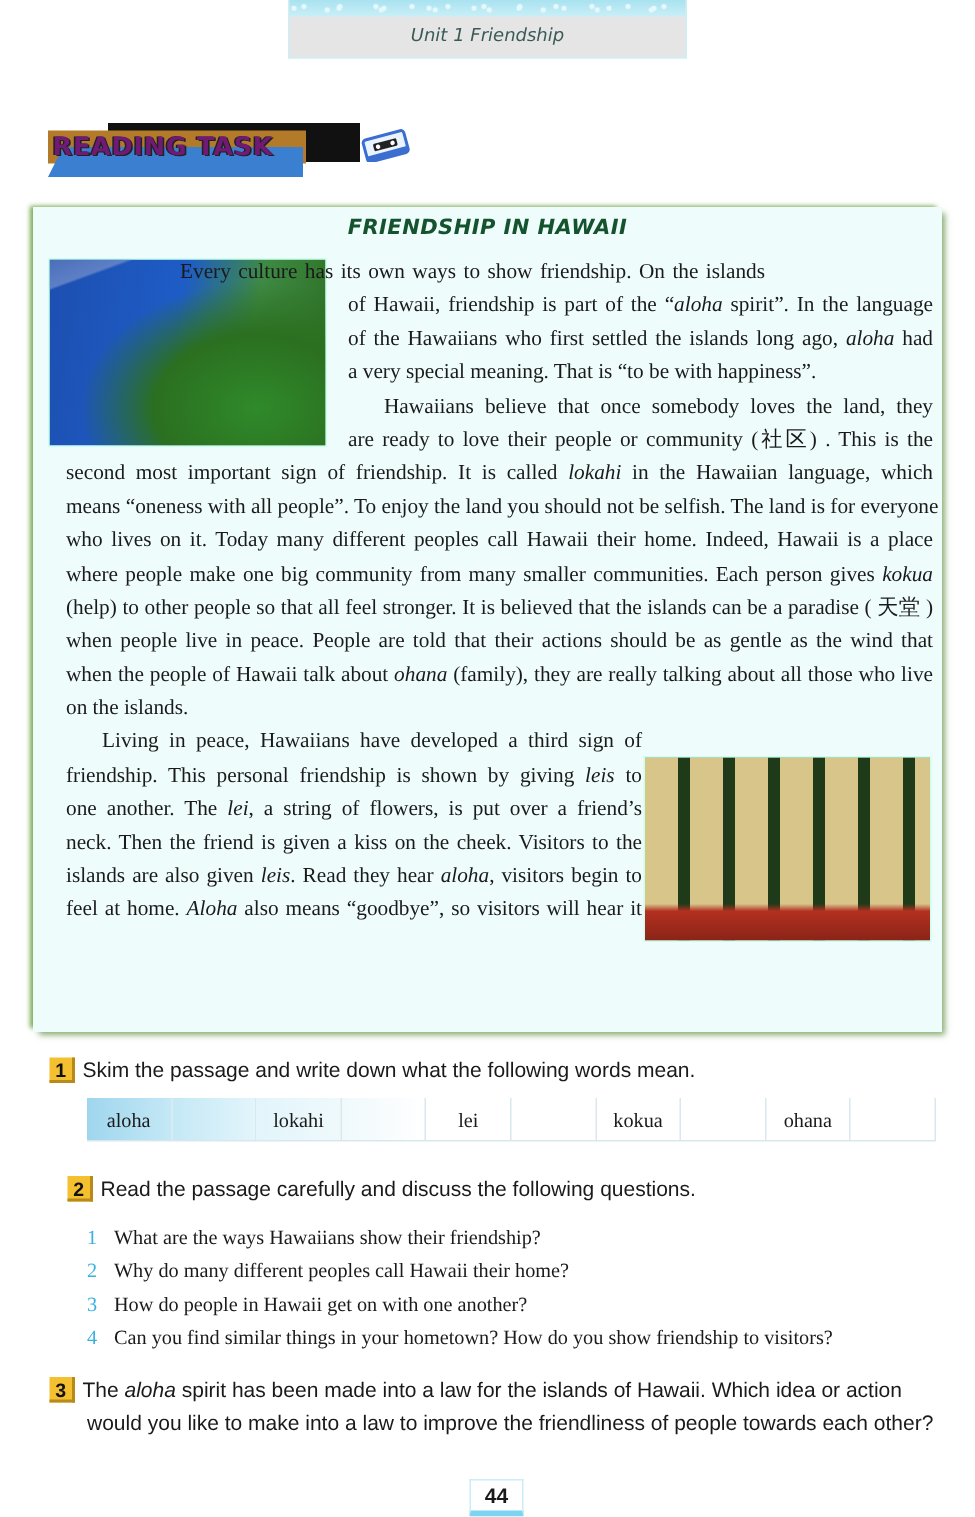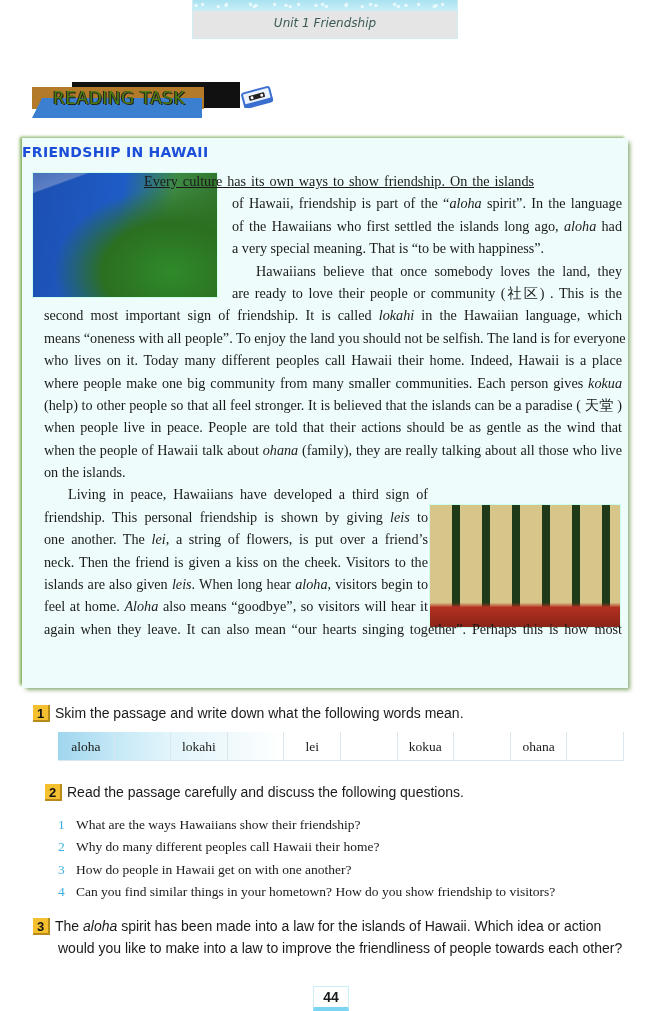--- a/index.html
+++ b/index.html
@@ -25,37 +25,36 @@
     font-size: 12px; color: #3a5a55; padding-top: 5px;
   }
 
   
   .banner { position: absolute; left: 32px; top: 80px; width: 180px; height: 40px; }
   .banner .black { position: absolute; left: 40px; top: 2px; width: 168px; height: 26px; background: #111; }
   .banner .gold { position: absolute; left: 0; top: 7px; width: 172px; height: 22px; background: #b37a2a; }
   .banner .blue { position: absolute; left: 0; top: 18px; width: 170px; height: 20px; background: #3a7fd0;
     clip-path: polygon(10px 0, 100% 0, 100% 100%, 0 100%); }
   .banner .label {
-    position: absolute; left: 3px; top: 8px; font-family: "DejaVu Sans", sans-serif; font-weight: normal;
-    font-size: 17px; color: #4d7c0f; letter-spacing: 0.5px;
+    position: absolute; left: 3px; top: 8px; font-family: "DejaVu Sans", sans-serif; font-weight: bold;
+    font-size: 17px; color: #701a75; letter-spacing: 0.5px;
     text-shadow: 1px 1px 0 #222, -1px 0 0 #222;
-    margin-left: 18px;
   }
   .cassette { position: absolute; left: 240px; top: 86px; width: 34px; height: 22px; }
 
   
   .panel {
     position: absolute; left: 22px; top: 138px; width: 606px; height: 550px;
     background: #eefcfb;
     box-shadow: -3px -2px 3px -1px rgba(90,150,40,0.8), 3px 3px 4px -1px rgba(90,140,60,0.7);
   }
   .panel-title {
-    position: absolute; left: 0; right: 0; top: 6px; 
-    font-family: "DejaVu Sans", sans-serif; font-weight: bold; 
-    font-size: 14px; color: #1d4ed8; letter-spacing: 0.3px;
+    position: absolute; left: 0; right: 0; top: 6px; text-align: center;
+    font-family: "DejaVu Sans", sans-serif; font-weight: bold; font-style: italic;
+    font-size: 14px; color: #14532d; letter-spacing: 0.3px;
   }
   .photo-beach {
     position: absolute; left: 10px; top: 34px; width: 186px; height: 126px;
     background:
       linear-gradient(160deg, #4a6fb8 0%, #5d7fc6 10%, transparent 11%),
       radial-gradient(ellipse at 75% 80%, #2f8a2a 0%, #2b6f20 35%, transparent 60%),
       linear-gradient(100deg, #1d4fb0 0%, #1e5cc6 45%, #3e8a44 70%, #2d6d22 100%);
     border: 1px solid #cfe;
   }
   .photo-hula {
@@ -136,41 +135,40 @@
     <circle cx="12" cy="10.5" r="1.5" fill="#fff"></circle>
     <circle cx="22" cy="10.5" r="1.5" fill="#fff"></circle>
   </g>
 </svg>
 
 <div class="panel">
   <div class="panel-title">FRIENDSHIP IN HAWAII</div>
   <div class="photo-beach"></div>
   <div class="photo-hula"></div>
   <div class="passage" id="passage">
-      <span class="ln" style="margin-left: 112px; width: 390px; text-decoration: underline;"><span>Every culture has its own ways to show friendship. On the islands</span></span>
+      <span class="ln" style="margin-left: 88px; width: 390px;"><span>Every culture has its own ways to show friendship. On the islands</span></span>
       <span class="ln" style="margin-left: 200px; width: 390px;"><span>of Hawaii, friendship is part of the “</span><i>aloha</i><span> spirit”. In the language</span></span>
       <span class="ln" style="margin-left: 200px; width: 390px;"><span>of the Hawaiians who first settled the islands long ago, </span><i>aloha</i><span> had</span></span>
       <span class="ln last" style="margin-left: 200px; width: 390px;"><span>a very special meaning. That is “to be with happiness”.</span></span>
       <span class="ln ind" style="margin-left: 200px; width: 390px;"><span>Hawaiians believe that once somebody loves the land, they</span></span>
       <span class="ln" style="margin-left: 200px; width: 390px;"><span>are ready to love their people or community (社区) . This is the</span></span>
       <span class="ln"><span>second most important sign of friendship. It is called </span><i>lokahi</i><span> in the Hawaiian language, which</span></span>
       <span class="ln"><span>means “oneness with all people”. To enjoy the land you should not be selfish. The land is for everyone</span></span>
       <span class="ln"><span>who lives on it. Today many different peoples call Hawaii their home. Indeed, Hawaii is a place</span></span>
       <span class="ln"><span>where people make one big community from many smaller communities. Each person gives </span><i>kokua</i></span>
       <span class="ln"><span>(help) to other people so that all feel stronger. It is believed that the islands can be a paradise ( 天堂 )</span></span>
       <span class="ln"><span>when people live in peace. People are told that their actions should be as gentle as the wind that</span></span>
       <span class="ln"><span>when the people of Hawaii talk about </span><i>ohana</i><span> (family), they are really talking about all those who live</span></span>
       <span class="ln last"><span>on the islands.</span></span>
       <span class="ln ind" style="width: 384px;"><span>Living in peace, Hawaiians have developed a third sign of</span></span>
       <span class="ln" style="width: 384px;"><span>friendship. This personal friendship is shown by giving </span><i>leis</i><span> to</span></span>
       <span class="ln" style="width: 384px;"><span>one another. The </span><i>lei</i><span>, a string of flowers, is put over a friend’s</span></span>
       <span class="ln" style="width: 384px;"><span>neck. Then the friend is given a kiss on the cheek. Visitors to the</span></span>
-      <span class="ln" style="width: 384px;"><span>islands are also given </span><i>leis</i><span>. When long hear </span><i>aloha</i><span>, visitors begin to</span></span>
+      <span class="ln" style="width: 384px;"><span>islands are also given </span><i>leis</i><span>. Read they hear </span><i>aloha</i><span>, visitors begin to</span></span>
       <span class="ln" style="width: 384px;"><span>feel at home. </span><i>Aloha</i><span> also means “goodbye”, so visitors will hear it</span></span>
-      <span class="ln"><span>again when they leave. It can also mean “our hearts singing together”. Perhaps this is how most</span></span>
     </div>
 </div>
 
 <div class="ex ex1">
   <span class="ex-num">1</span><span class="txt">Skim the passage and write down what the following words mean.</span>
 </div>
 <div class="word-table" id="word-table">
     <div class="cell">aloha</div>
     <div class="cell"></div>
     <div class="cell">lokahi</div>

